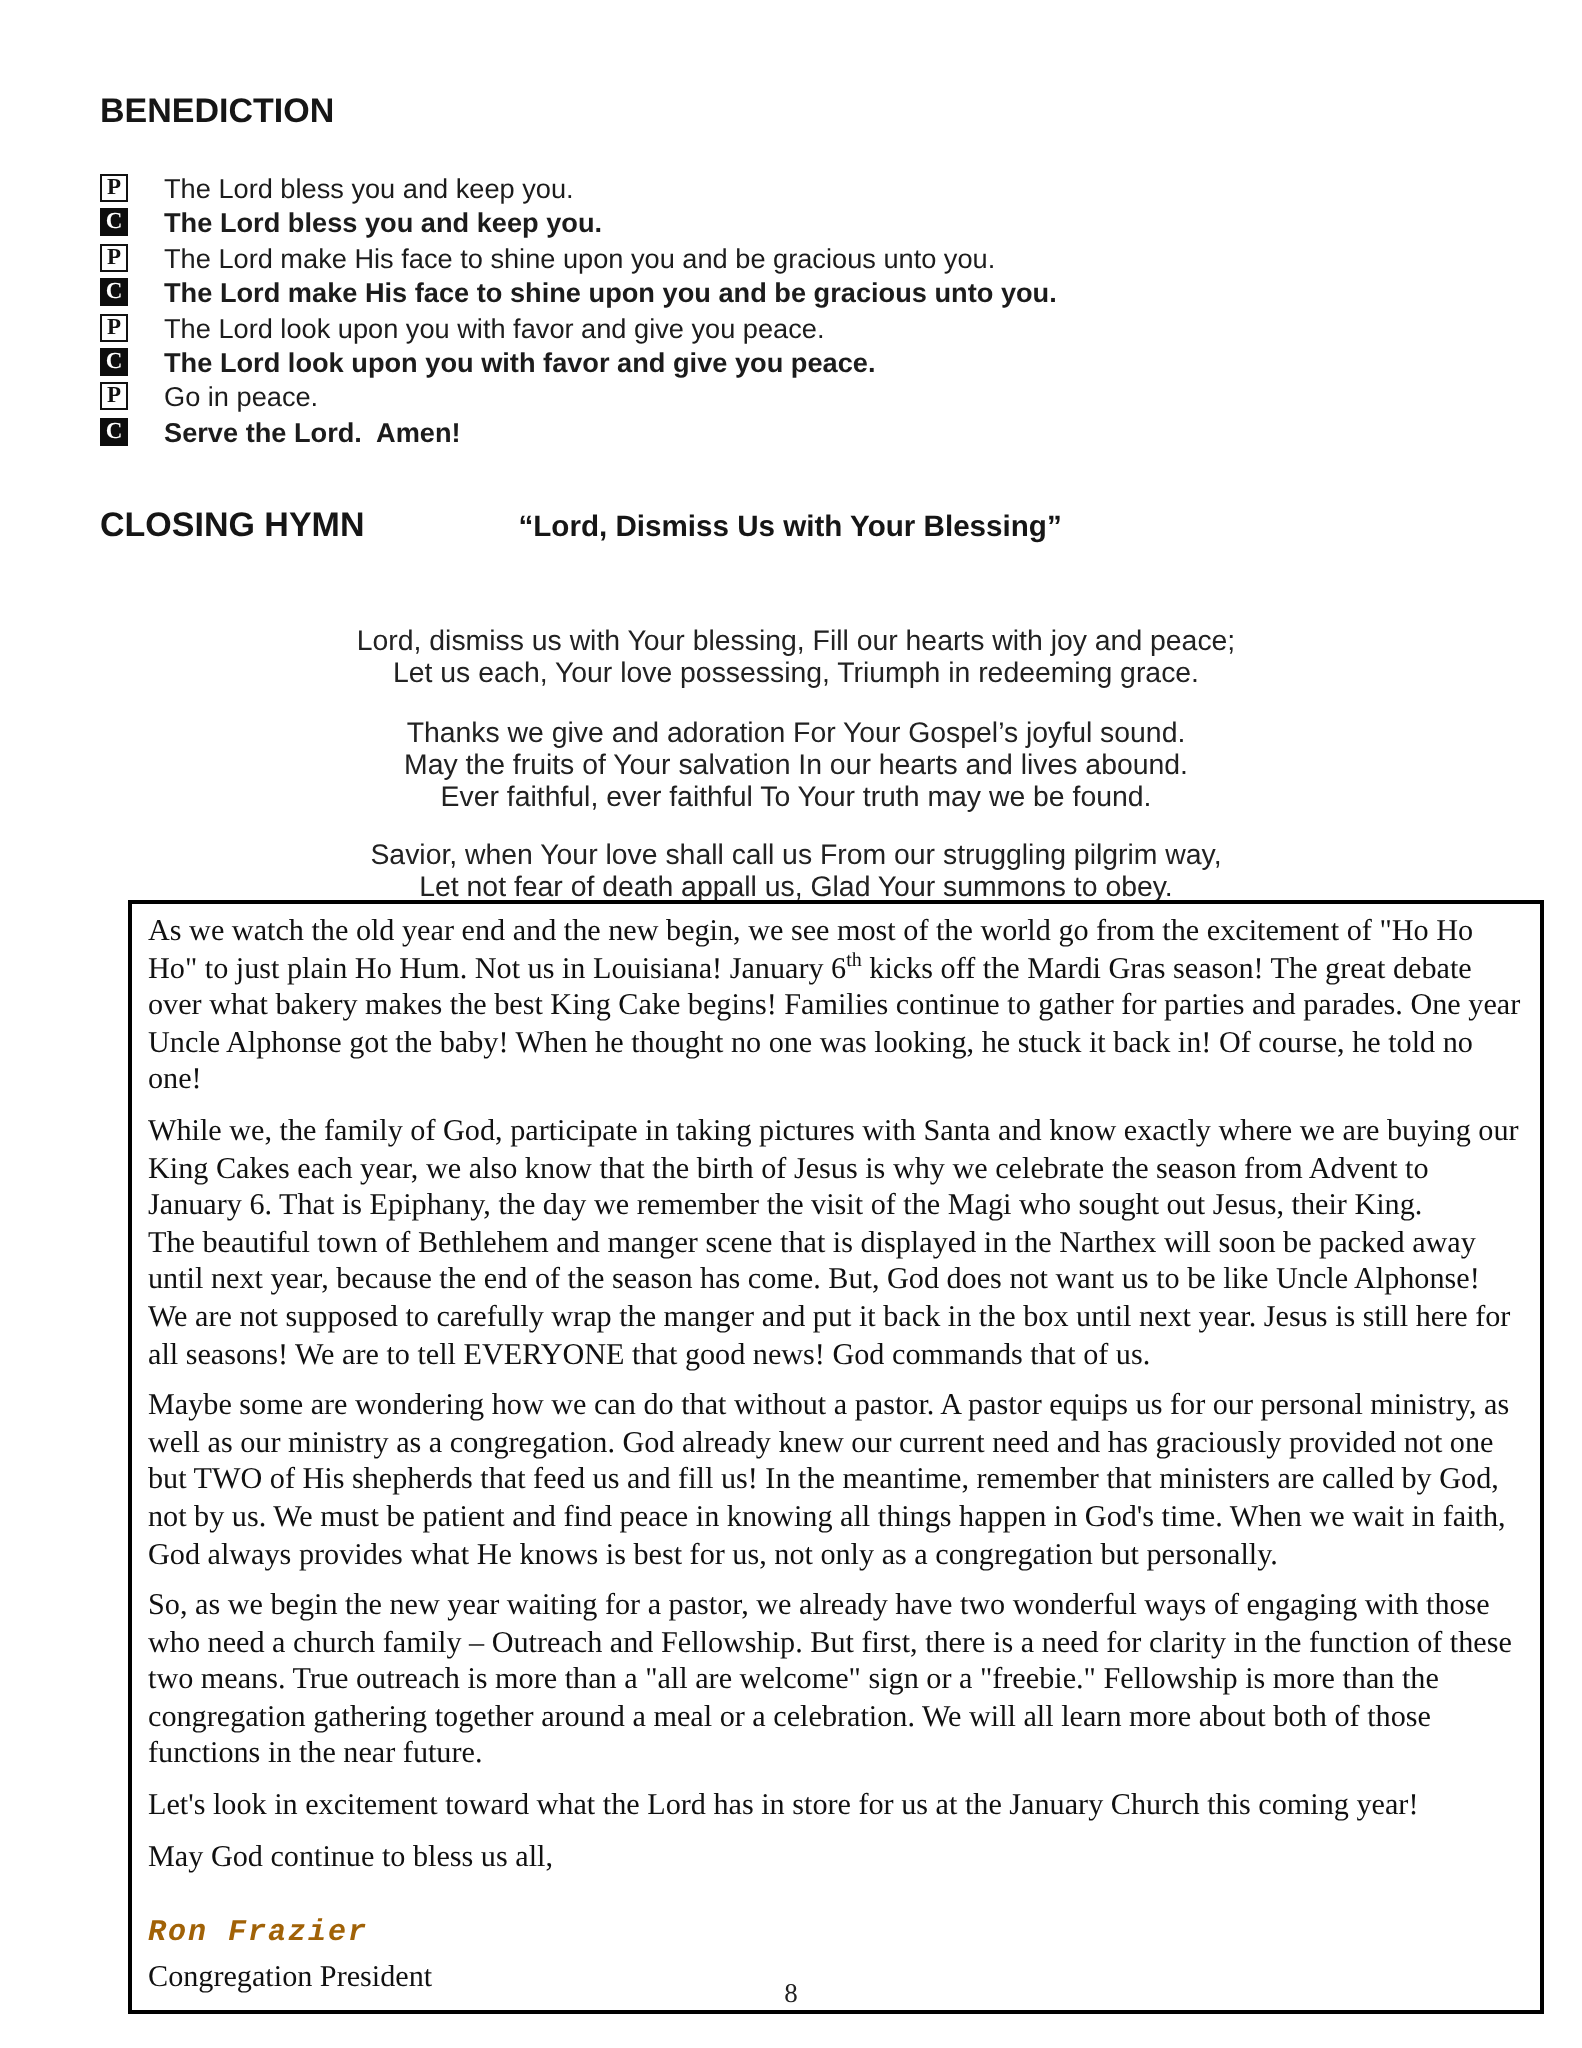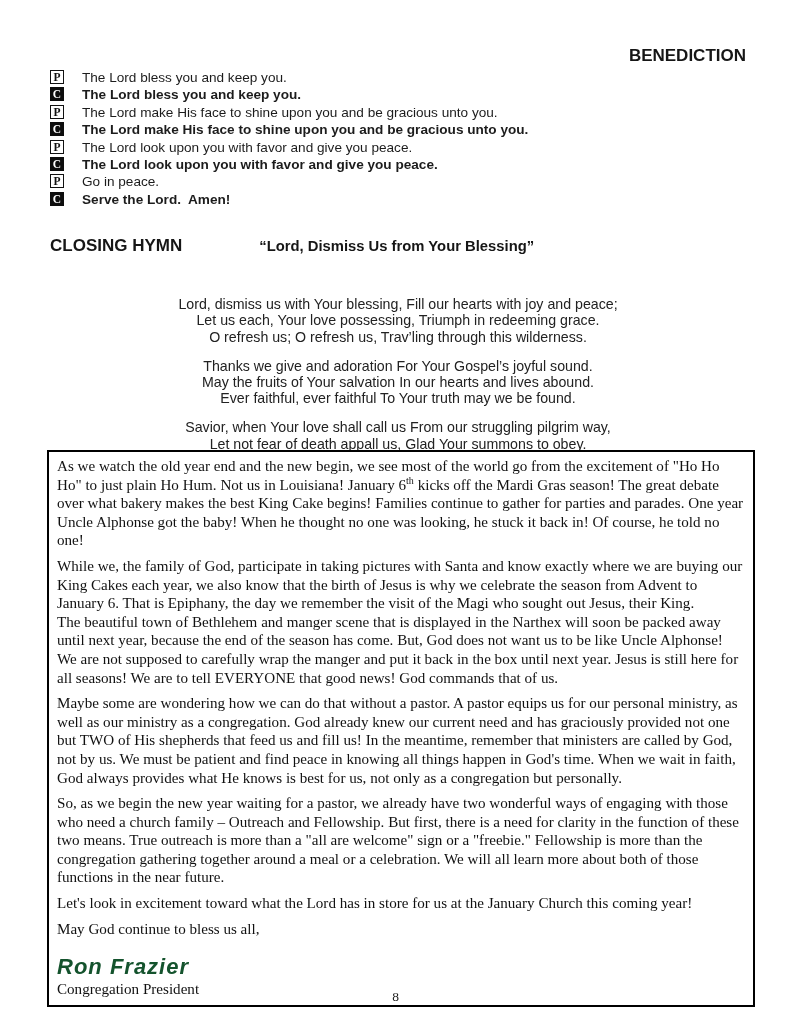--- a/index.html
+++ b/index.html
@@ -20,21 +20,21 @@
   }
 
   
   .section-title {
     font-size: 17px;
     font-weight: bold;
     letter-spacing: 0px;
     color: #161616;
   }
   .benediction { margin-bottom: 14px; }
-  .benediction .section-title { margin-bottom: 3px; text-align: right; }
+  .benediction .section-title { margin-bottom: 20px; }
   .bene-row {
     display: flex;
     align-items: flex-start;
     line-height: 17.4px;
     font-size: 13.6px;
   }
   .bene-row.bold .bene-text { font-weight: bold; }
   .marker {
     flex: 0 0 auto;
     width: 14px;
@@ -77,42 +77,42 @@
   .verse-line {
     display: block;
     font-size: 14.2px;
     line-height: 16.2px;
     color: #222222;
   }
 
   
   .letter-box {
     position: absolute;
-    left: 47px;
+    left: 64px;
     top: 450px;
     width: 708px;
     border: 2px solid #000000;
     background: #ffffff;
     padding: 5px 8px 6px 8px;
     font-family: "Liberation Serif", serif;
     font-size: 15.1px;
     line-height: 18.6px;
     color: #111111;
   }
   .letter-box p { margin-bottom: 7px; }
   .letter-box p:last-child, .letter-box .no-gap { margin-bottom: 16px; }
   .letter-box sup { font-size: 10px; line-height: 0; }
   .signature {
-    font-family: Liberation Sans, sans-serif;
+    font-family: Liberation Mono, monospace;
     font-style: italic;
     font-weight: bold;
-    font-size: 22px;
+    font-size: 15px;
     line-height: 25px;
     letter-spacing: 1px;
-    color: #14532d;
+    color: #a16207;
   }
   .signature-role { line-height: 20px; }
 
   
   .page-number {
     position: absolute;
     left: 0;
     right: 0;
     top: 989px;
     text-align: center;
@@ -159,27 +159,26 @@
     </div>
     <div class="bene-row bold">
       <span class="marker marker-c">C</span>
       <span class="bene-text">Serve the Lord.&nbsp; Amen!</span>
     </div>
   </div>
 
   <div class="closing-hymn">
     <div class="hymn-header">
       <span class="section-title">CLOSING HYMN</span>
-      <span class="hymn-title">“Lord, Dismiss Us from Your Blessing”</span>
+      <span class="hymn-title">“Lord, Dismiss Us with Your Blessing”</span>
     </div>
     <div class="hymn-verses">
       <div class="verse">
         <span class="verse-line">Lord, dismiss us with Your blessing, Fill our hearts with joy and peace;</span>
         <span class="verse-line">Let us each, Your love possessing, Triumph in redeeming grace.</span>
-        <span class="verse-line">O refresh us; O refresh us, Trav’ling through this wilderness.</span>
       </div>
       <div class="verse">
         <span class="verse-line">Thanks we give and adoration For Your Gospel’s joyful sound.</span>
         <span class="verse-line">May the fruits of Your salvation In our hearts and lives abound.</span>
         <span class="verse-line">Ever faithful, ever faithful To Your truth may we be found.</span>
       </div>
       <div class="verse">
         <span class="verse-line">Savior, when Your love shall call us From our struggling pilgrim way,</span>
         <span class="verse-line">Let not fear of death appall us, Glad Your summons to obey.</span>
         <span class="verse-line">August we ever, may we ever Reign with You in endless day.</span>

